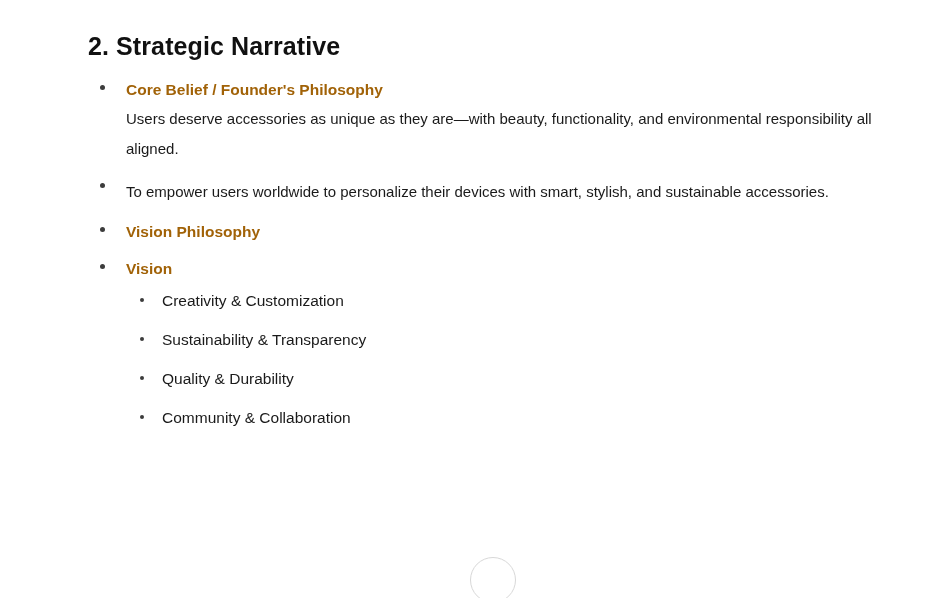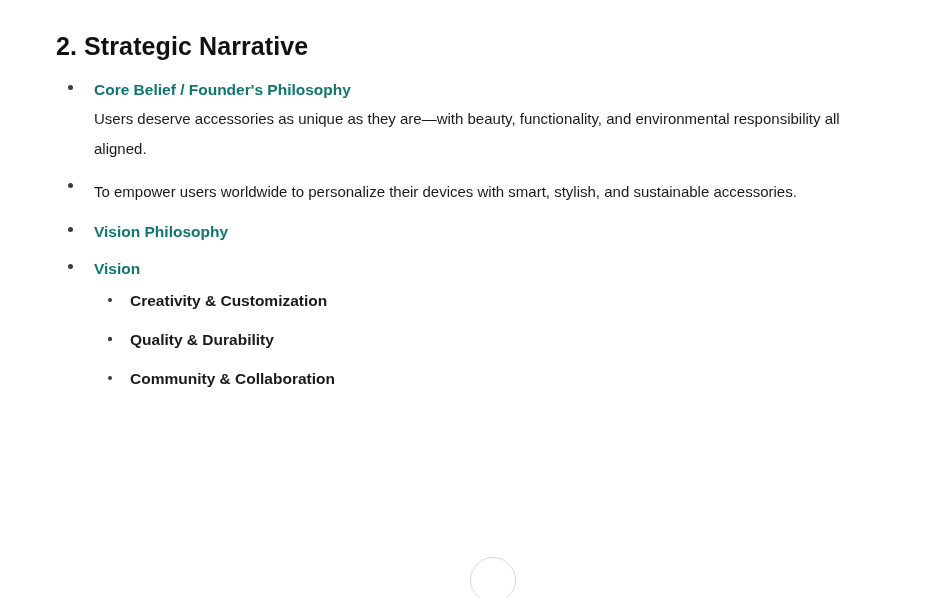--- a/index.html
+++ b/index.html
@@ -12,21 +12,21 @@
     background: #ffffff;
     font-family: "Liberation Sans", sans-serif;
     color: #1a1a1a;
     overflow: hidden;
   }
   .page {
     position: relative;
     width: 943px;
     height: 581px;
     box-sizing: border-box;
-    padding: 30px 56px 0 56px;
+    padding: 30px 56px 0 88px;
   }
   .doc-title {
     font-size: 25px;
     font-weight: bold;
     color: #111111;
     letter-spacing: 0.1px;
     margin: 0 0 16px 0;
     line-height: 1.3;
   }
   .bullet-list {
@@ -44,36 +44,35 @@
     left: 12px;
     top: 6px;
     width: 5px;
     height: 5px;
     background: #3c3c3c;
     border-radius: 50%;
   }
   .item-heading {
     font-size: 15.5px;
     font-weight: bold;
-    color: #0f766e;
+    color: #a16207;
     line-height: 1.45;
     margin-bottom: 3px;
   }
   .item-body {
     font-size: 15px;
     font-weight: normal;
     color: #1a1a1a;
     line-height: 1.98;
     max-width: 760px;
   }
   .sub-list {
     list-style: none;
     margin: 11px 0 8px 0;
     padding: 0;
-    font-weight: bold;
   }
   .sub-item {
     position: relative;
     padding-left: 36px;
     margin-bottom: 19px;
     font-size: 15.5px;
     color: #1a1a1a;
     line-height: 1.3;
   }
   .sub-item > .dot {
@@ -124,20 +123,21 @@
     <li class="bullet-item">
       <span class="dot"></span>
       <div class="item-heading">Vision</div>
       <ul class="sub-list">
         <li class="sub-item">
           <span class="dot"></span>
           <span>Creativity &amp; Customization</span>
         </li>
         <li class="sub-item">
           <span class="dot"></span>
+          <span>Sustainability &amp; Transparency</span>
         </li>
         <li class="sub-item">
           <span class="dot"></span>
           <span>Quality &amp; Durability</span>
         </li>
         <li class="sub-item">
           <span class="dot"></span>
           <span>Community &amp; Collaboration</span>
         </li>
       </ul>

